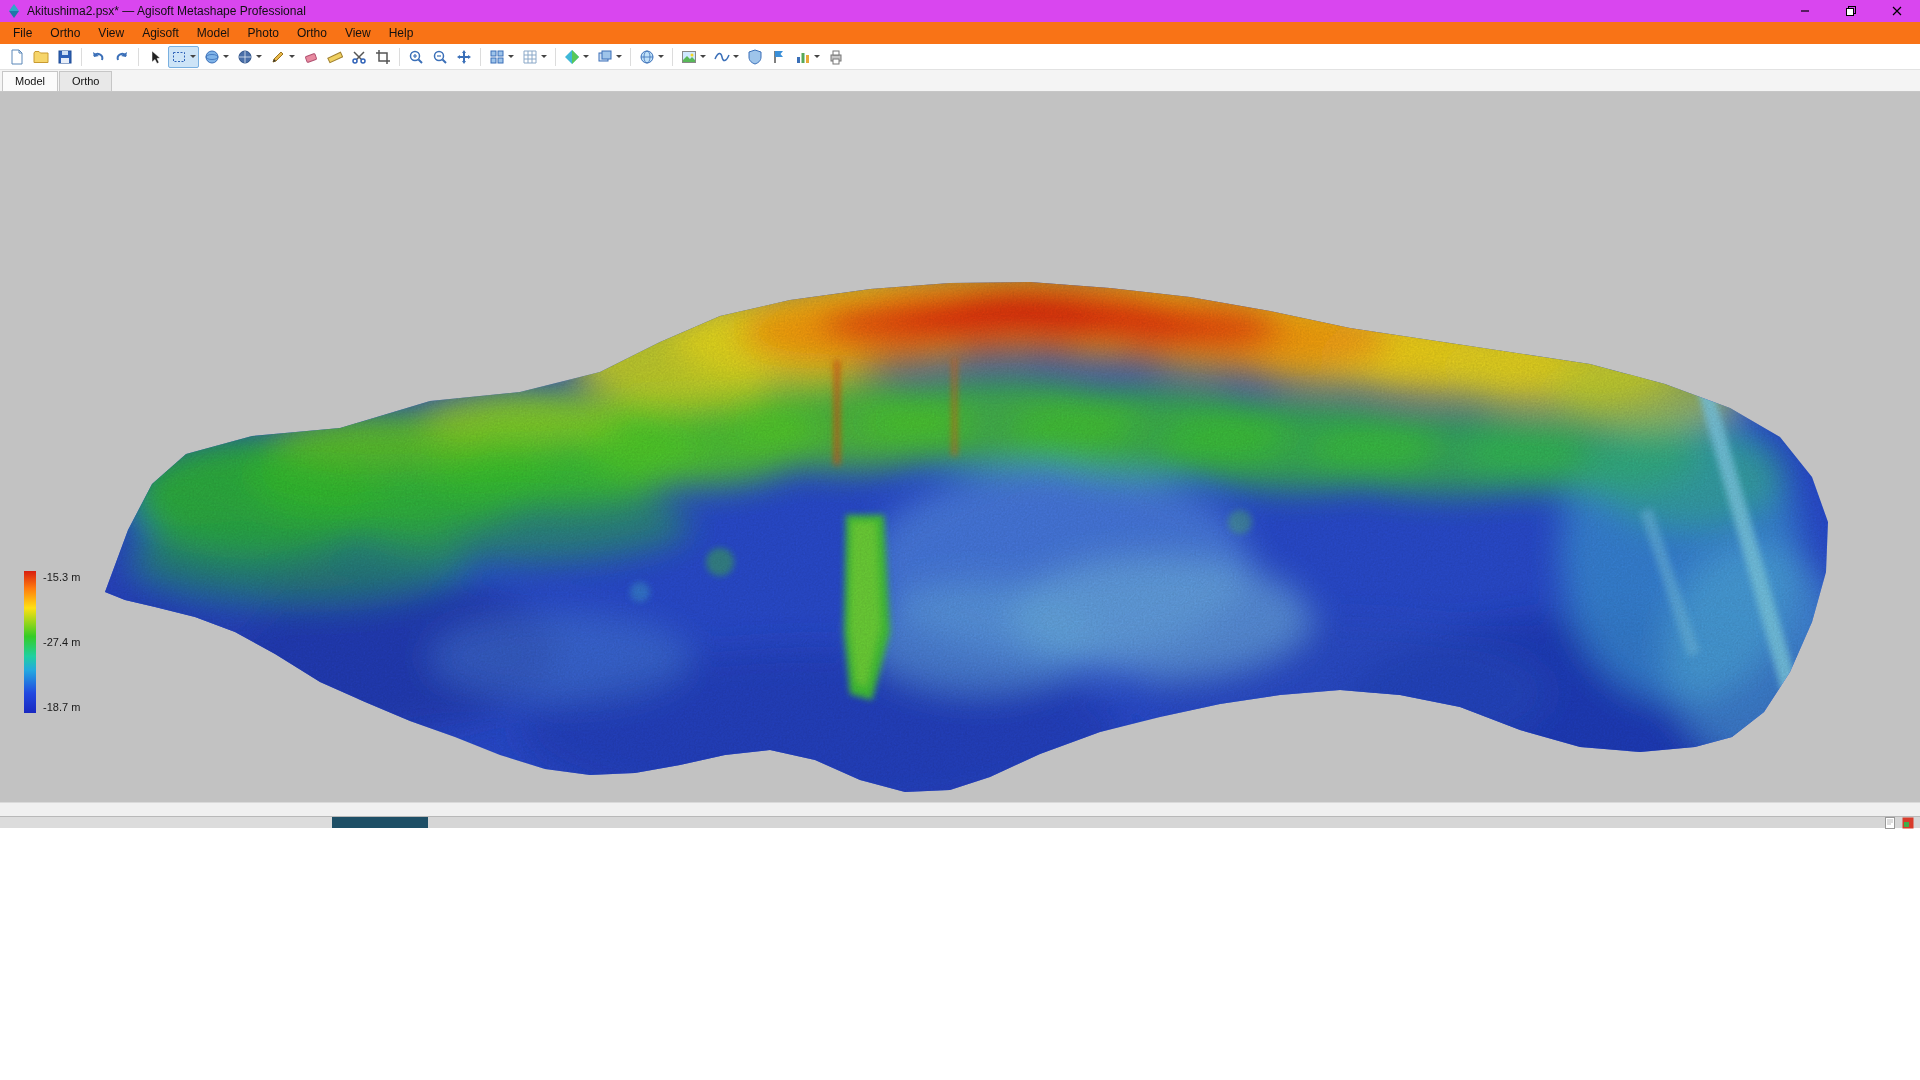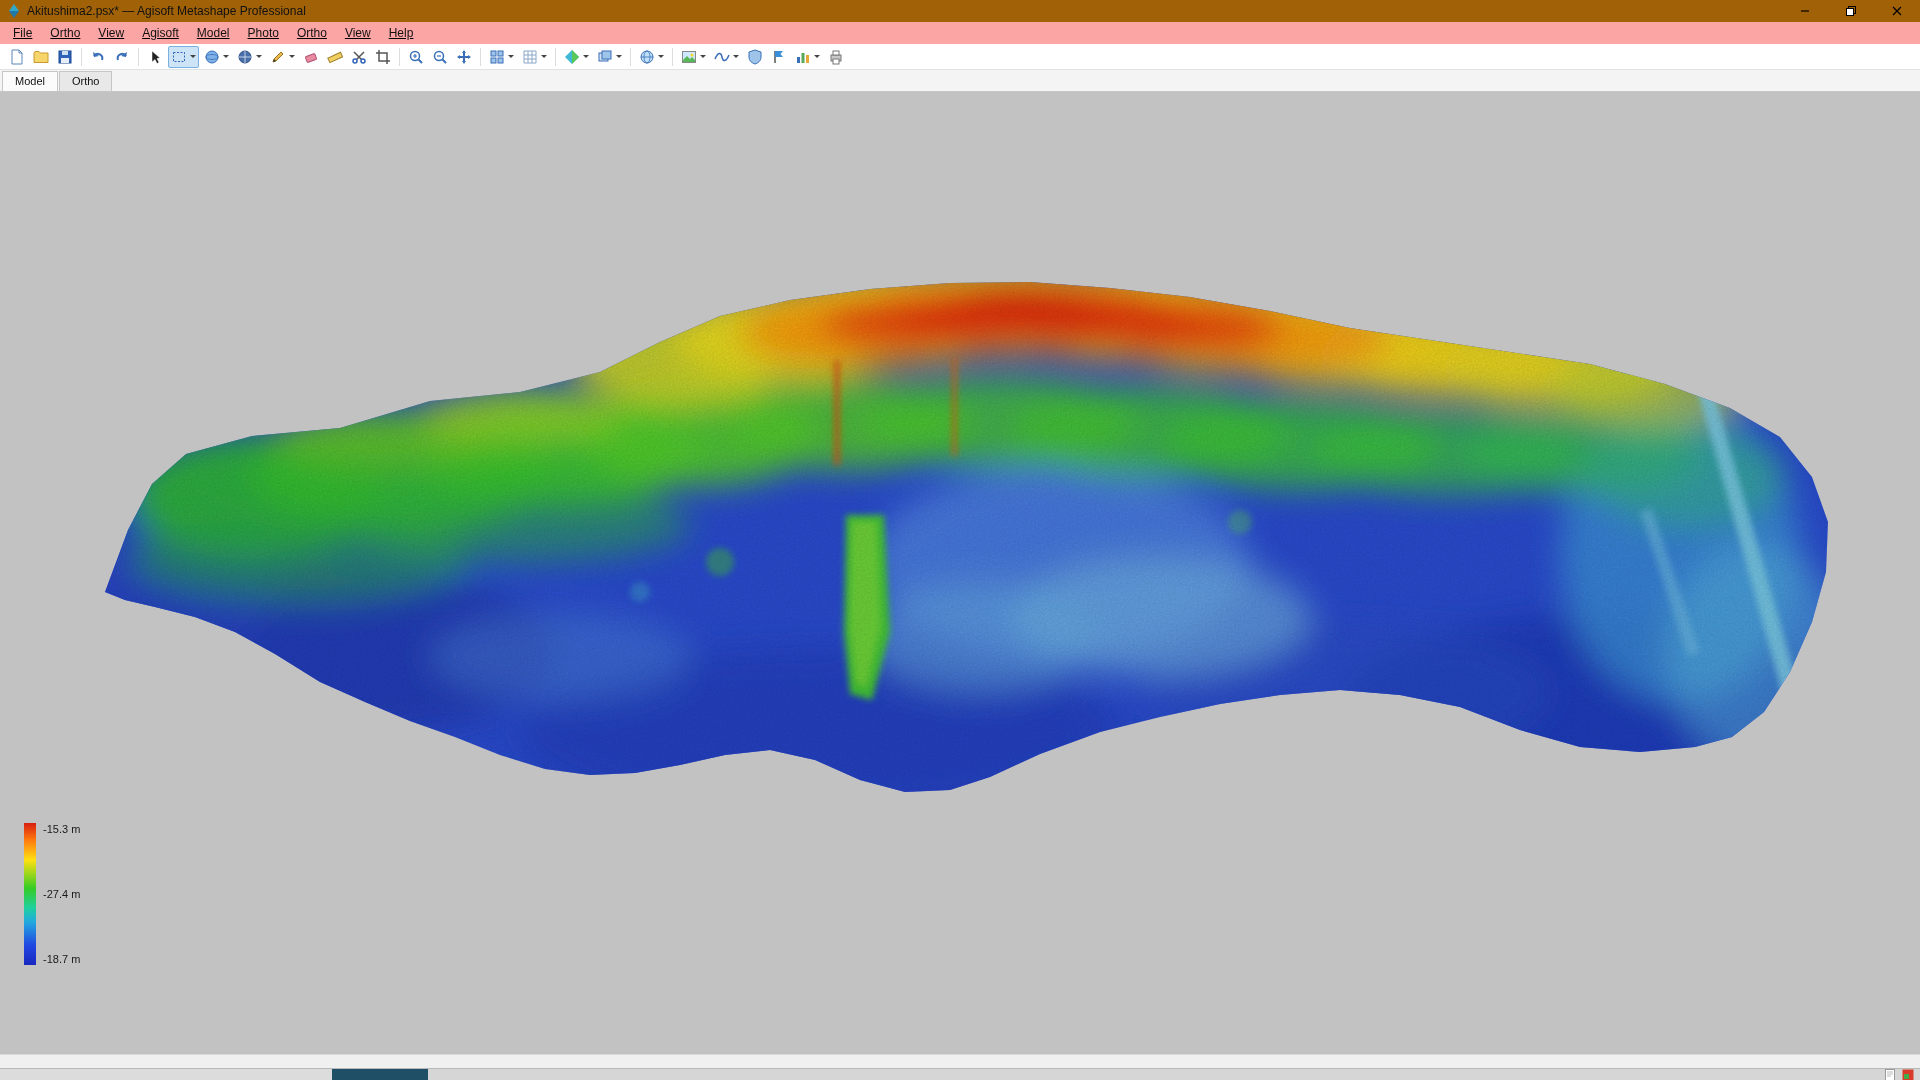--- a/index.html
+++ b/index.html
@@ -1,27 +1,27 @@
 <!DOCTYPE html>
 <html><head>
 <meta charset="utf-8">
 <style>
   * { margin:0; padding:0; box-sizing:border-box; }
   html,body { width:1920px; height:1080px; overflow:hidden; background:#fff;
               font-family:"Liberation Sans", sans-serif; }
 
   
-  .titlebar { height:22px; background:#a16207; display:flex; align-items:center; }
+  .titlebar { height:22px; background:#d946ef; display:flex; align-items:center; }
   .app-icon { width:16px; height:16px; margin:0 5px 0 6px; display:flex; }
   .title-text { font-size:12px; color:#111; white-space:nowrap; }
   .win-controls { margin-left:auto; display:flex; height:100%; }
   .win-btn { width:46px; height:100%; display:flex; align-items:center; justify-content:center; }
 
   
-  #menubar { height:22px; background:#fca5a5; display:flex; align-items:center; padding-left:4px;text-decoration:underline; }
+  #menubar { height:22px; background:#f97316; display:flex; align-items:center; padding-left:4px; }
   .menu-item { font-size:12px; color:#111; padding:3px 9px; cursor:default; }
 
   
   #toolbar { height:26px; background:#fff; display:flex; align-items:center;
              padding-left:5px; border-bottom:1px solid #e2e2e2; }
   .tool { height:22px; min-width:22px; display:flex; align-items:center; justify-content:center;
           border:1px solid transparent; border-radius:2px; margin:0 1px; padding:0 2px; }
   .tool.active { background:#cde4f7; border-color:#7ab0e0; }
   .ticon { width:16px; height:16px; display:flex; align-items:center; justify-content:center; }
   .caret { width:0; height:0; border-left:3px solid transparent; border-right:3px solid transparent;
@@ -29,21 +29,21 @@
   .sep { width:1px; height:18px; background:#dcdcdc; margin:0 4px; }
 
   
   #tabbar { height:22px; background:#f4f4f4; display:flex; align-items:flex-end;
             padding-left:2px; border-bottom:1px solid #c6c6c6; }
   .tab { font-size:11px; color:#111; padding:3px 12px 4px 12px; margin-right:1px;
          border:1px solid #c6c6c6; border-bottom:none; background:#e8e8e8; }
   .tab.active { background:#fbfbfb; }
 
   
-  .viewport { position:relative; height:962px; background:#c2c2c2; overflow:hidden; }
+  .viewport { position:relative; height:710px; background:#c2c2c2; overflow:hidden; }
   .model-svg { position:absolute; inset:0; }
 
   
   .legend { position:absolute; left:24px; bottom:89px; display:flex; gap:7px; }
   .legend-bar { width:12px; height:142px; }
   .legend-labels { display:flex; flex-direction:column; justify-content:space-between;
                    font-size:11px; color:#1a1a1a; }
 
   
   .statusbar { height:14px; background:#f0f0f0; border-top:1px solid #dadada; }

